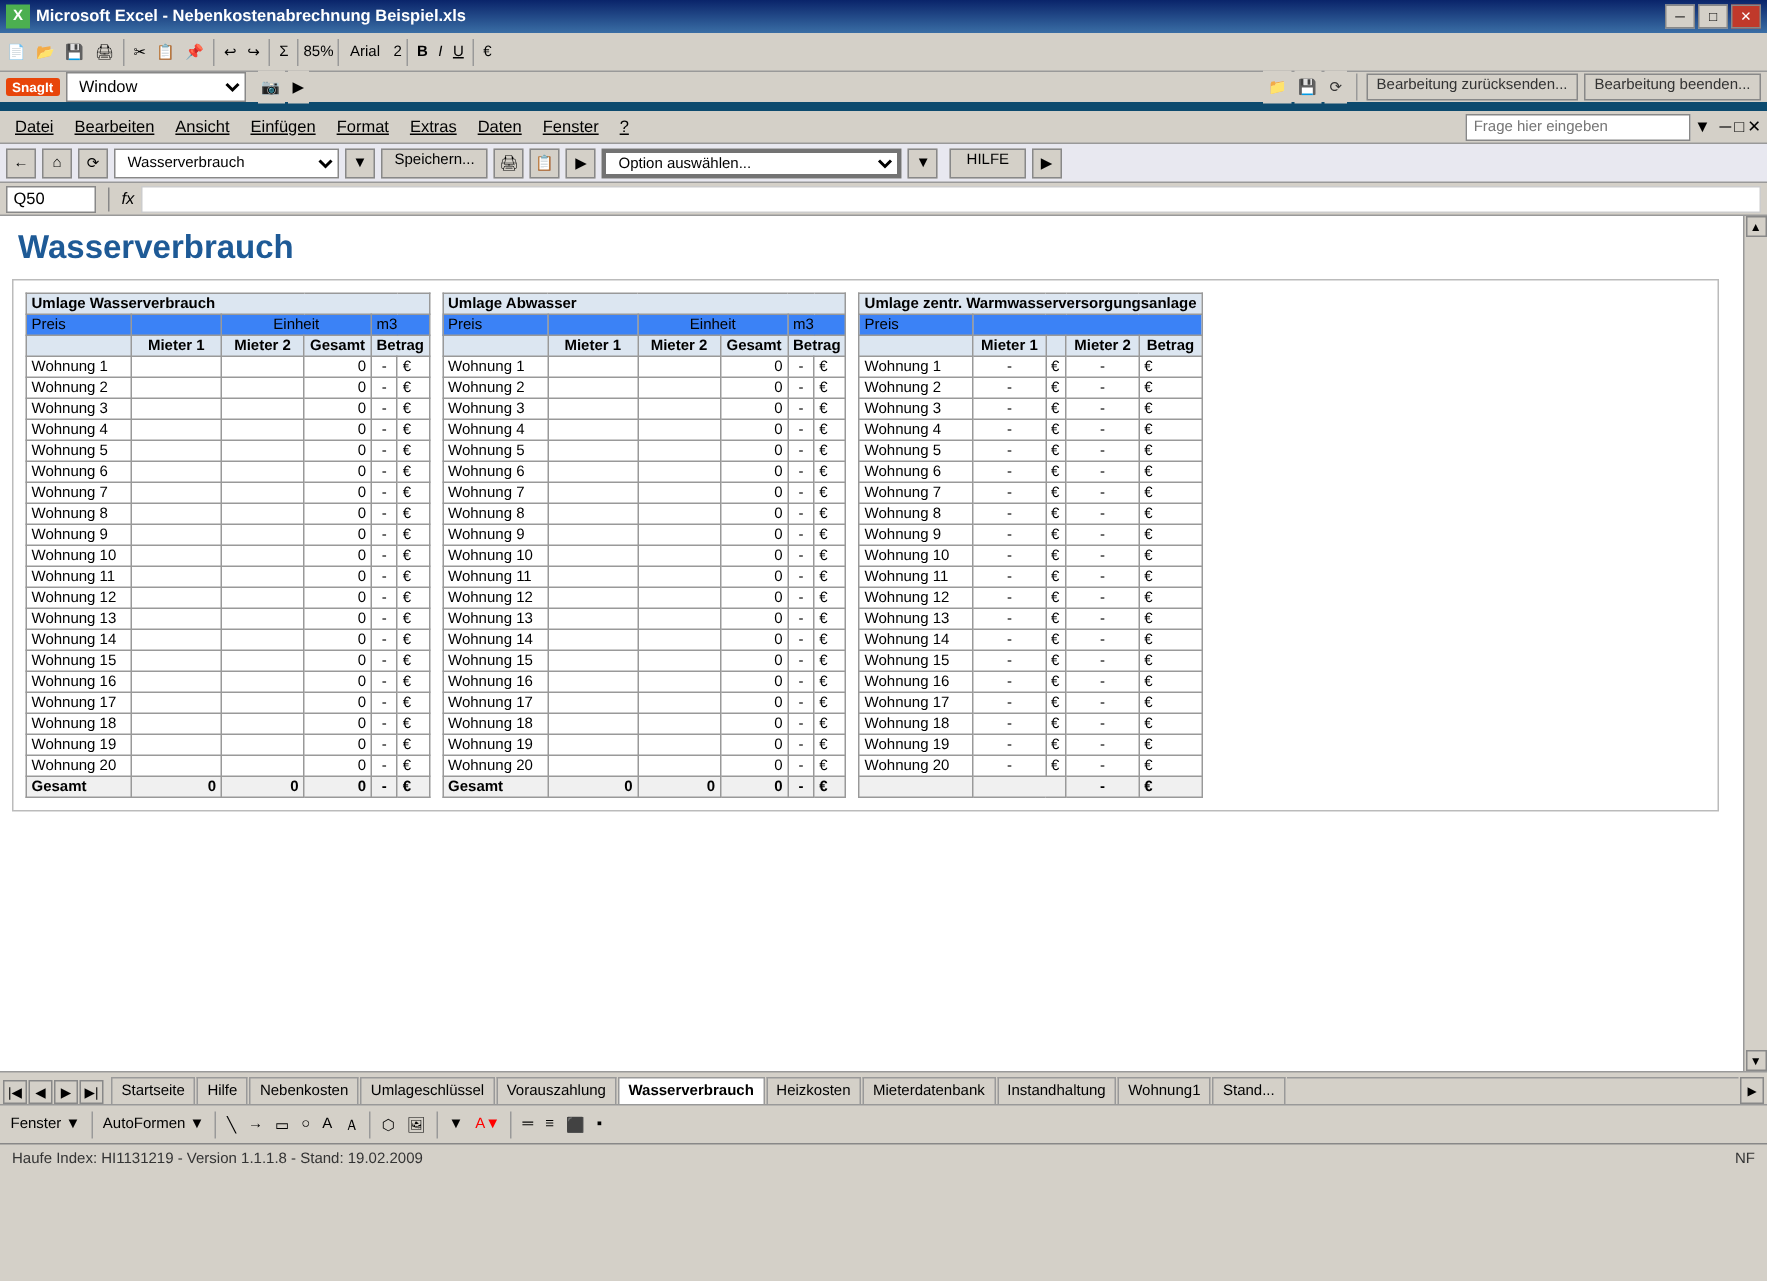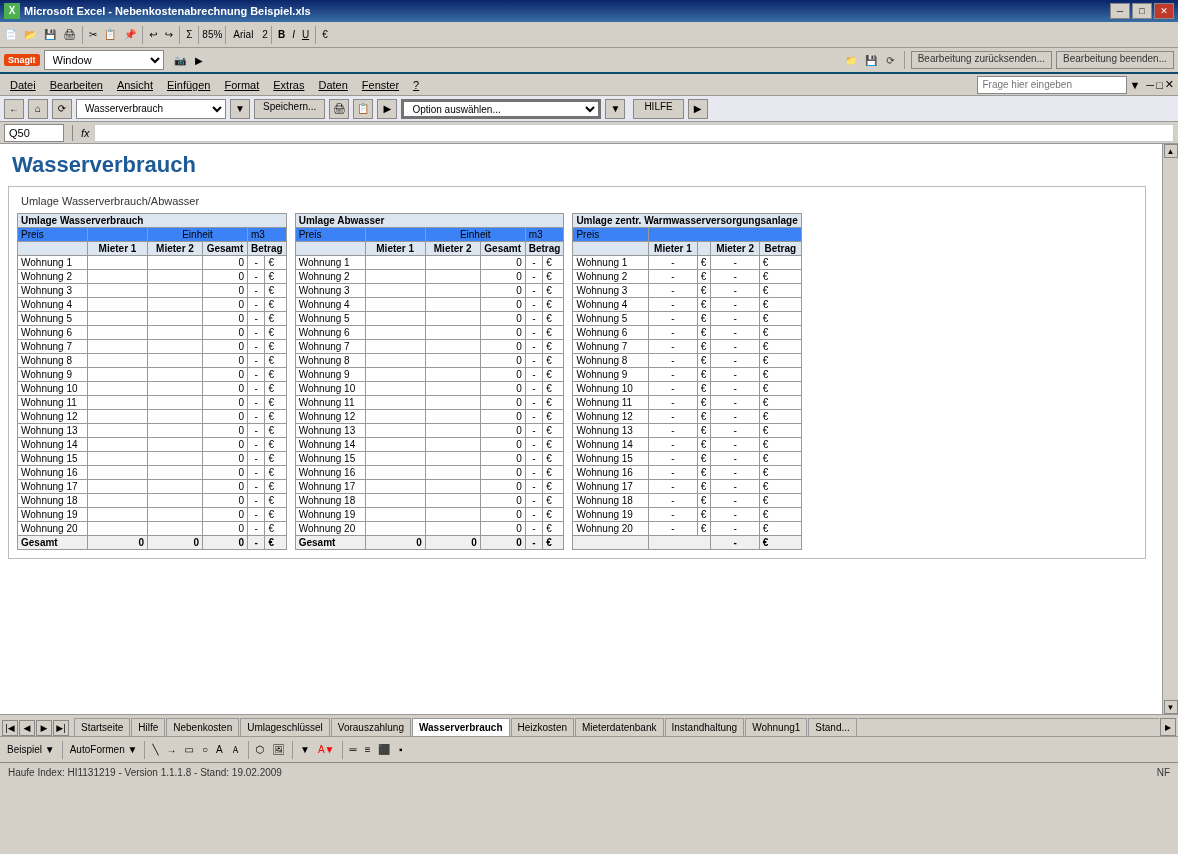--- a/index.html
+++ b/index.html
@@ -42,21 +42,21 @@
       display: flex; align-items: center;
     }
     .toolbar-separator { width: 1px; height: 18px; background: #999; margin: 0 2px; }
 
     
     .snagit-bar {
       background: #d4d0c8;
       height: 26px;
       display: flex;
       align-items: center;
-      border-bottom: 2px solid #0c4a6e;
+      border-bottom: 6px solid #0c4a6e;
       padding: 0 4px;
       gap: 4px;
     }
     .snagit-logo { background: #e8450a; color: white; font-size: 9px; font-weight: bold; padding: 1px 4px; border-radius: 2px; }
     .snagit-window-select {
       border: 1px solid #888;
       background: white;
       padding: 1px 4px;
       font-size: 11px;
       height: 20px;
@@ -380,21 +380,20 @@
   <span class="formula-fx">fx</span>
   <input class="formula-input" type="text" value="" style="">
 </div>
 
 <div style="display:flex; flex:1; background:white; position:relative; height:570px;">
   <div class="sheet-content" style="flex:1; overflow:hidden;">
 
     <h1 class="sheet-title">Wasserverbrauch</h1>
 
     <div style="border: 1px solid #bbb; padding: 8px; margin: 4px 0;">
-      <div class="section-label">Umlage Wasserverbrauch/Abwasser</div>
 
       <div class="tables-container">
 
         <div>
           <table class="umlage-table">
             <tbody>
                 <tr class="table-title-row">
               <td colspan="6">Umlage Wasserverbrauch</td>
             </tr>
             <tr class="preis-row">
@@ -967,21 +966,21 @@
   <div class="sheet-tab">Heizkosten</div>
   <div class="sheet-tab">Mieterdatenbank</div>
   <div class="sheet-tab">Instandhaltung</div>
   <div class="sheet-tab">Wohnung1</div>
   <div class="sheet-tab">Stand...</div>
   <div style="flex:1; background:#d4d0c8; border-top:1px solid #999; height:18px;"></div>
   <div style="width:16px; height:18px; background:#d4d0c8; border:1px solid #888; font-size:8px; text-align:center; line-height:18px; cursor:pointer;">▶</div>
 </div>
 
 <div class="drawing-bar">
-  <div class="toolbar-btn" style="font-size:10px;">Beispiel ▼</div>
+  <div class="toolbar-btn" style="font-size:10px;">Fenster ▼</div>
   <div class="toolbar-separator"></div>
   <div class="toolbar-btn" style="font-size:10px;">AutoFormen ▼</div>
   <div class="toolbar-separator"></div>
   <div class="toolbar-btn">╲</div>
   <div class="toolbar-btn">→</div>
   <div class="toolbar-btn">▭</div>
   <div class="toolbar-btn">○</div>
   <div class="toolbar-btn">A</div>
   <div class="toolbar-btn">Ａ</div>
   <div class="toolbar-separator"></div>

